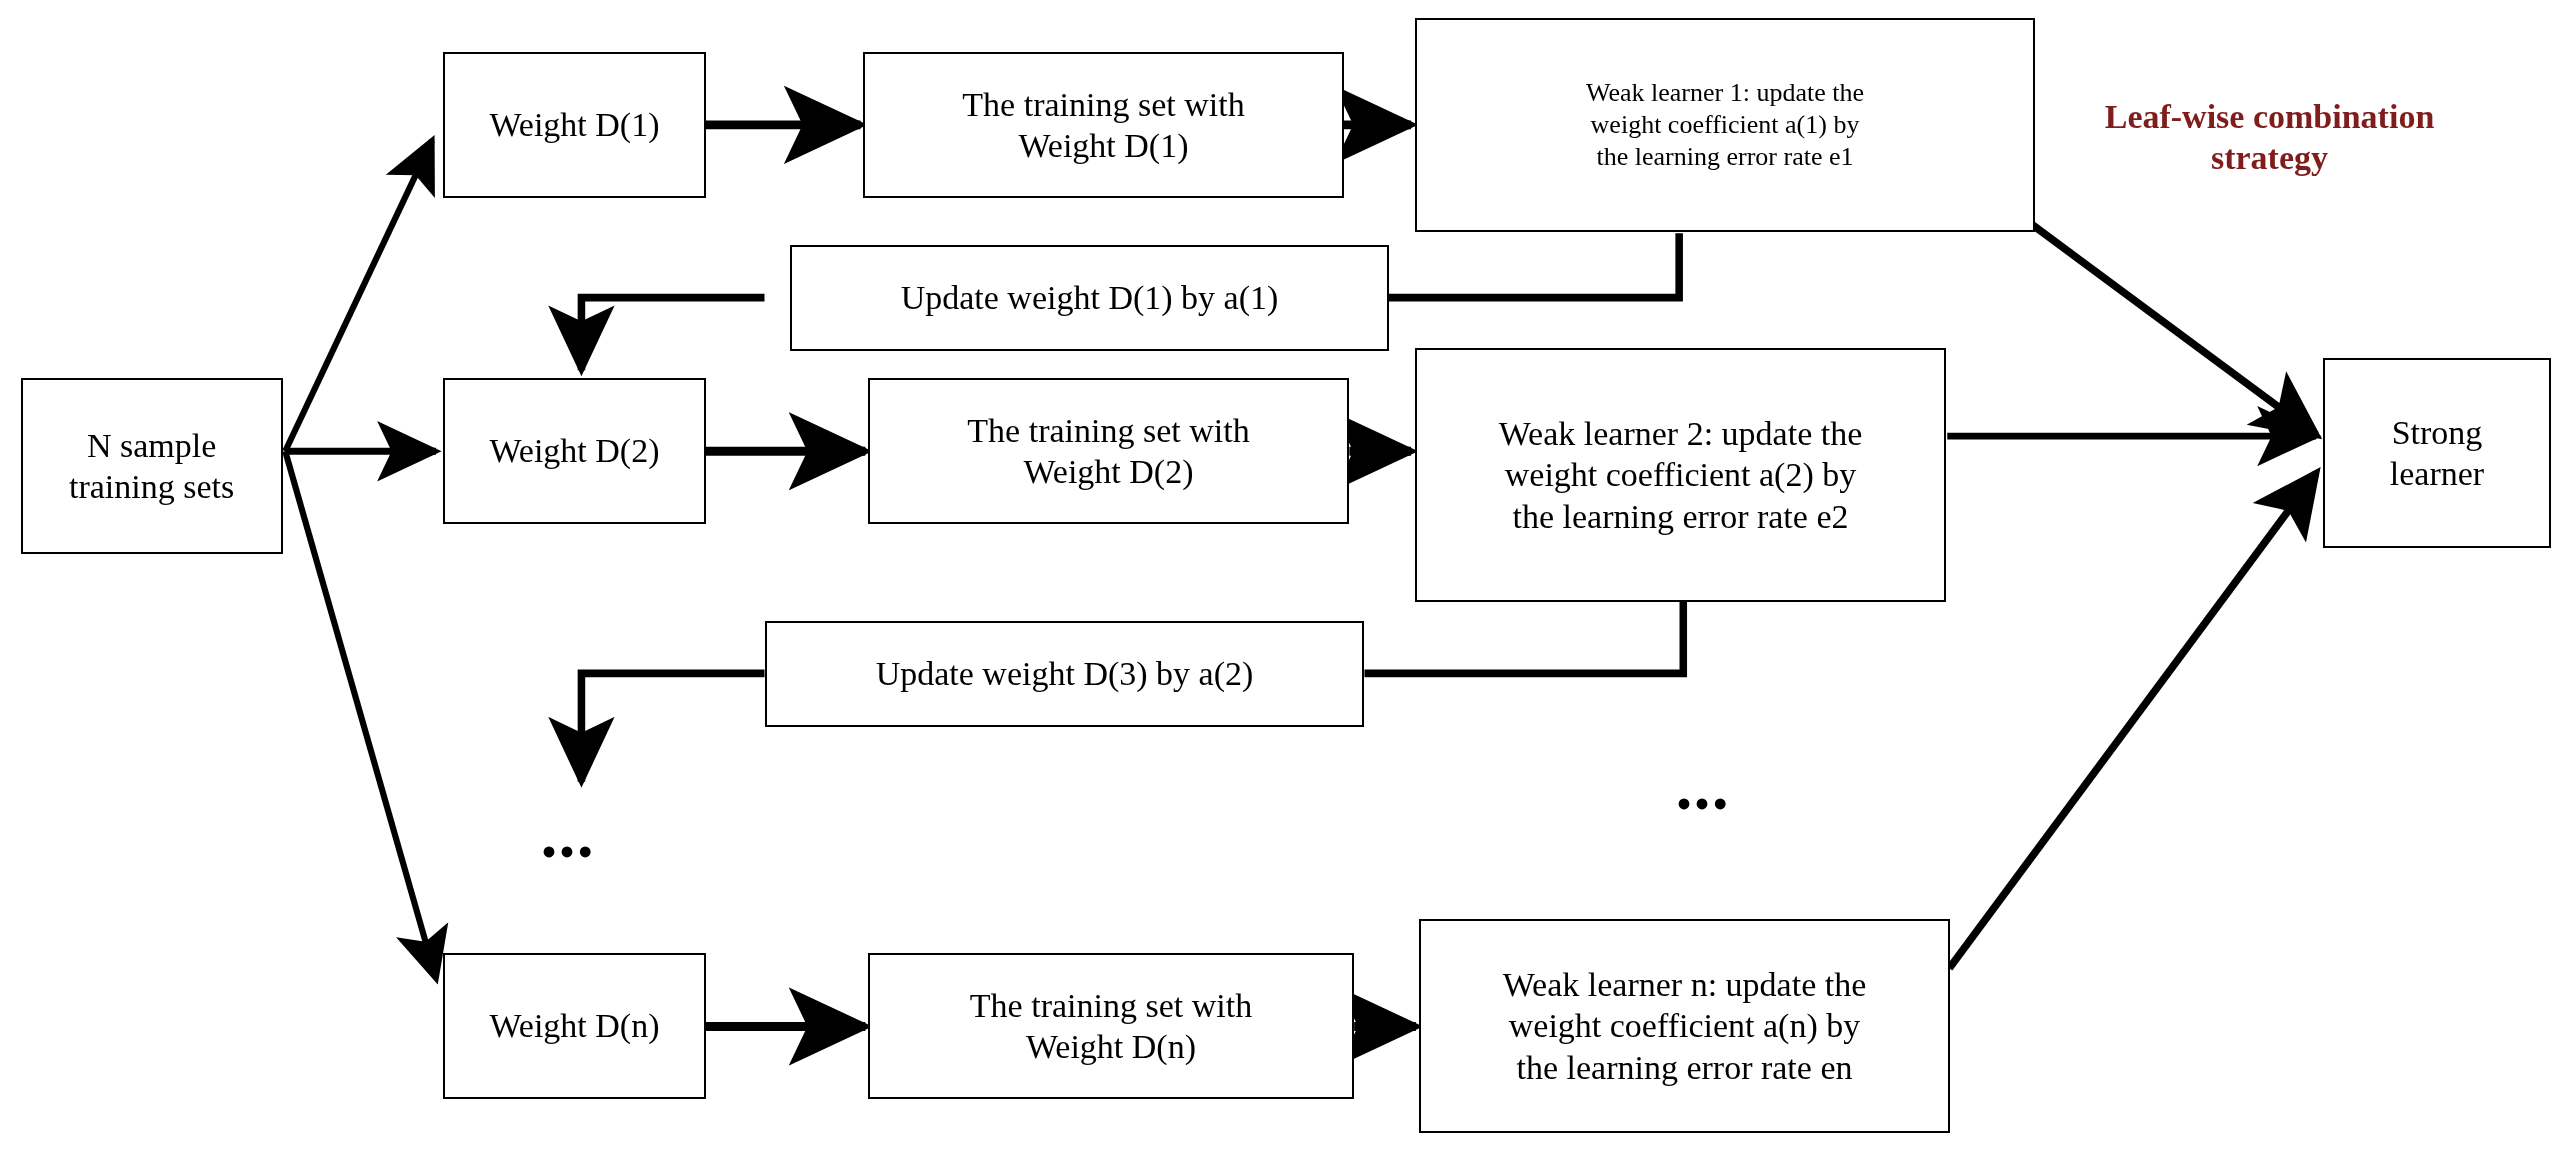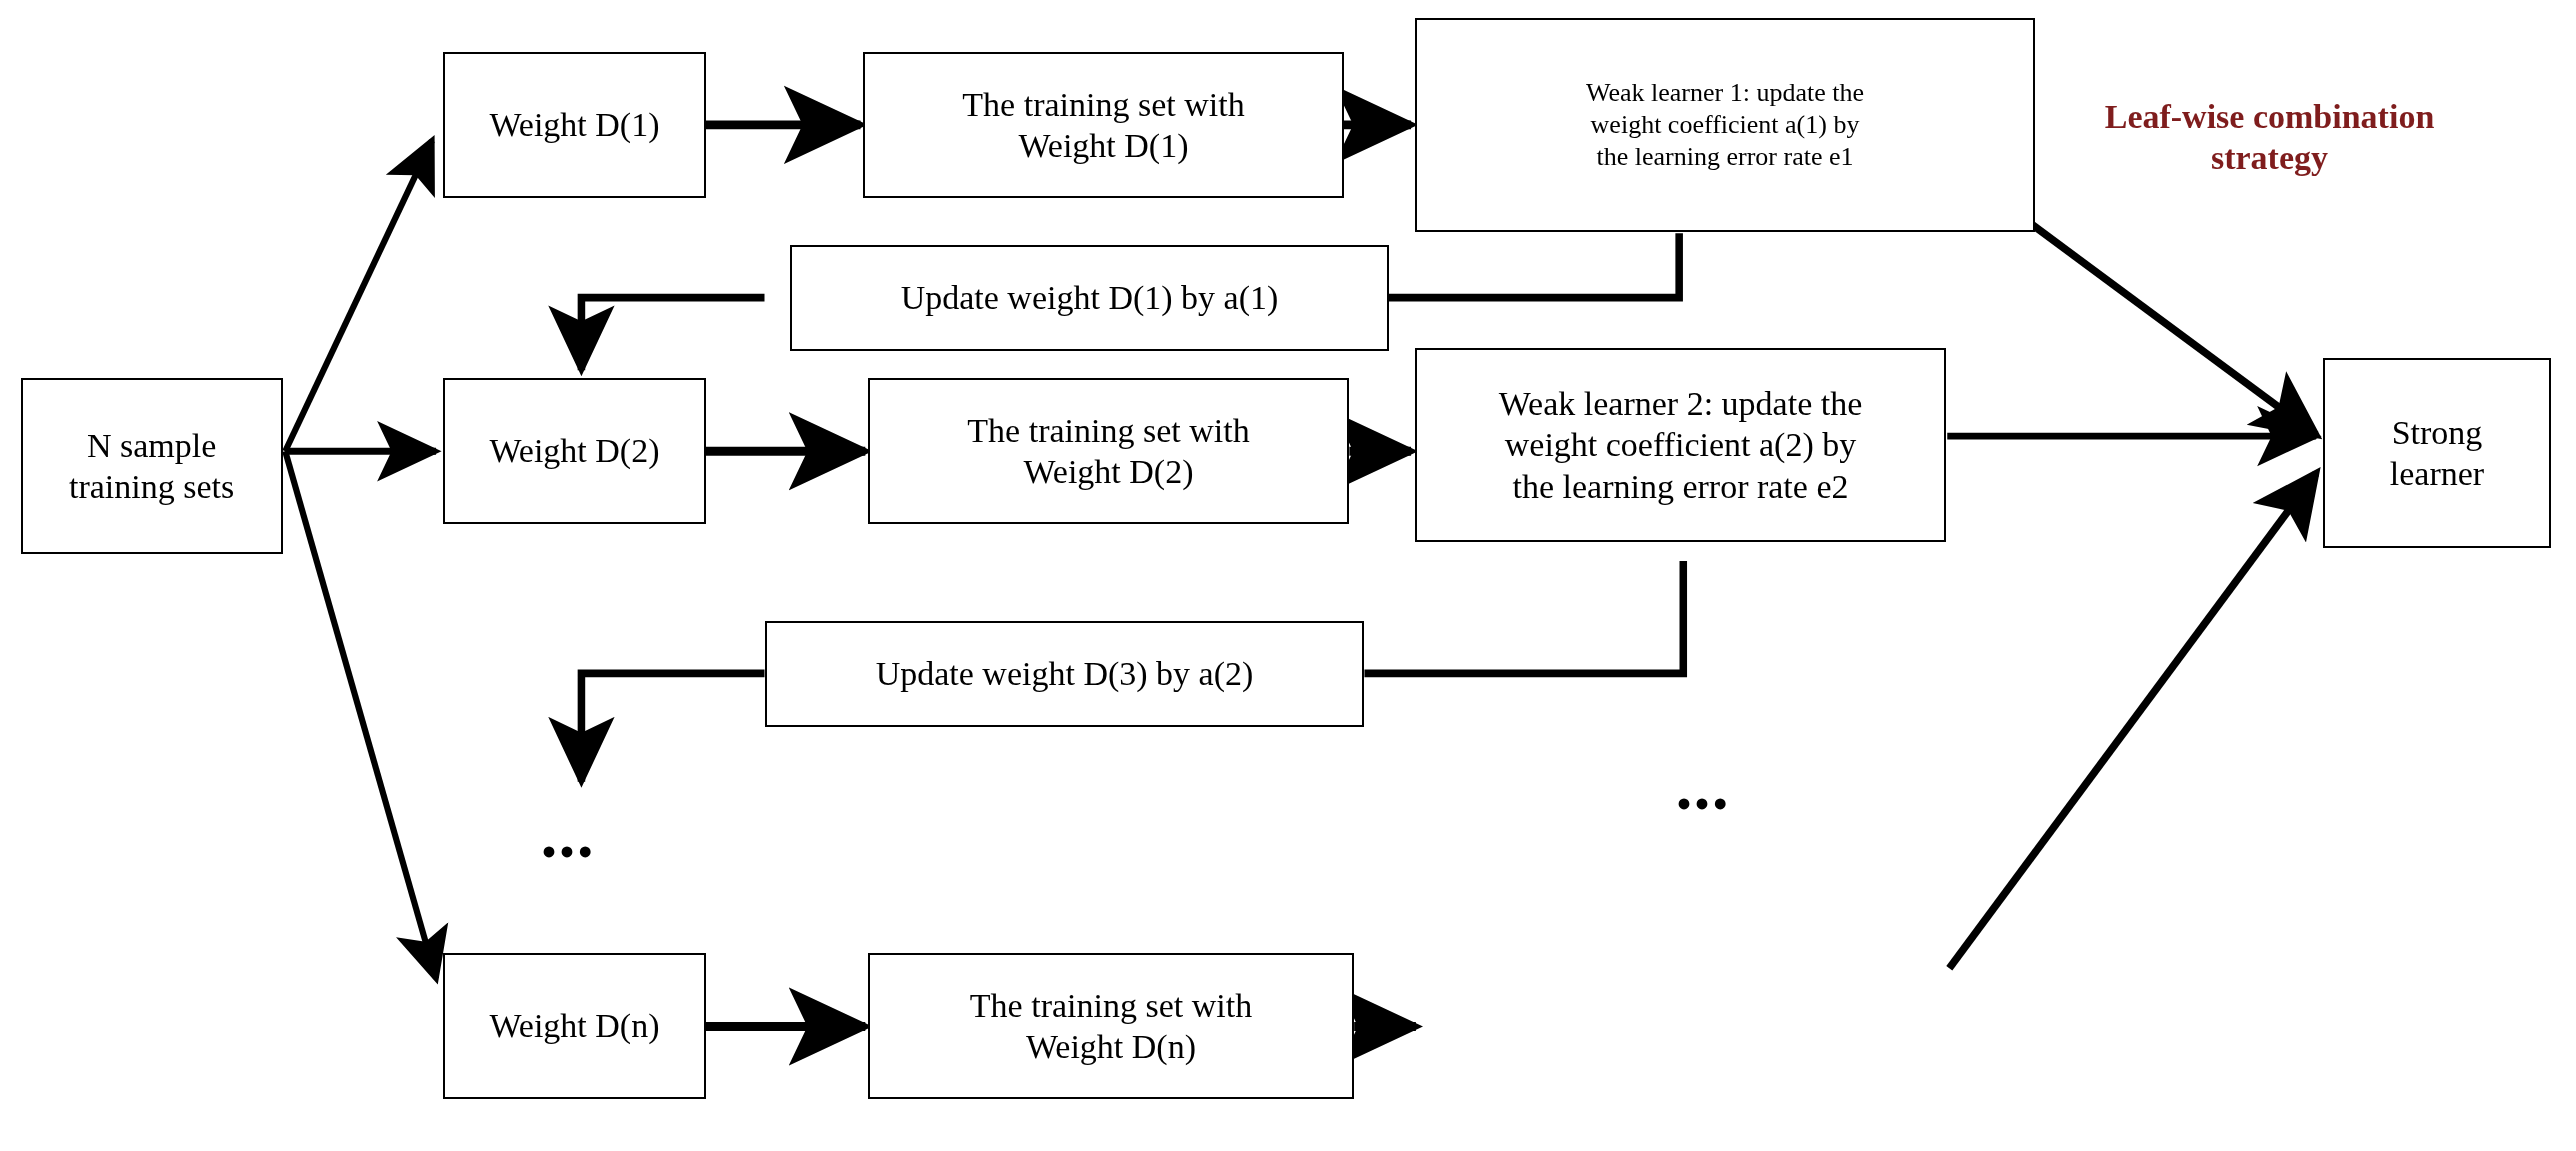--- a/index.html
+++ b/index.html
@@ -120,39 +120,44 @@
 
   <div class="node" style="left:443px; top:378px; width:263px; height:146px; font-size:34px;">
     <span class="node-text" style="white-space:pre-line;">Weight D(2)</span>
   </div>
 
   <div class="node" style="left:868px; top:378px; width:481px; height:146px; font-size:34px;">
     <span class="node-text" style="white-space:pre-line;">The training set with
 Weight D(2)</span>
   </div>
 
-  <div class="node" style="left:1415px; top:348px; width:531px; height:194px; font-size:34px;">
+  <div class="node" style="left:1415px; top:348px; width:531px; height:254px; font-size:34px;">
     <span class="node-text" style="white-space:pre-line;">Weak learner 2: update the
 weight coefficient a(2) by
 the learning error rate e2</span>
   </div>
 
   <div class="node" style="left:765px; top:621px; width:599px; height:106px; font-size:34px;">
     <span class="node-text" style="white-space:pre-line;">Update weight D(3) by a(2)</span>
   </div>
 
   <div class="node" style="left:443px; top:953px; width:263px; height:146px; font-size:34px;">
     <span class="node-text" style="white-space:pre-line;">Weight D(n)</span>
   </div>
 
   <div class="node" style="left:868px; top:953px; width:486px; height:146px; font-size:34px;">
     <span class="node-text" style="white-space:pre-line;">The training set with
 Weight D(n)</span>
   </div>
 
+  <div class="node" style="left:1419px; top:919px; width:531px; height:214px; font-size:34px;">
+    <span class="node-text" style="white-space:pre-line;">Weak learner n: update the
+weight coefficient a(n) by
+the learning error rate en</span>
+  </div>
 
   <div class="node" style="left:2323px; top:358px; width:228px; height:190px; font-size:34px;">
     <span class="node-text" style="white-space:pre-line;">Strong
 learner</span>
   </div>
 
   <div class="label-free" style="left:2016px; top:96px; width:507px; font-size:34px;">
     <span style="white-space:pre-line;">Leaf-wise combination
 strategy</span>
   </div>

